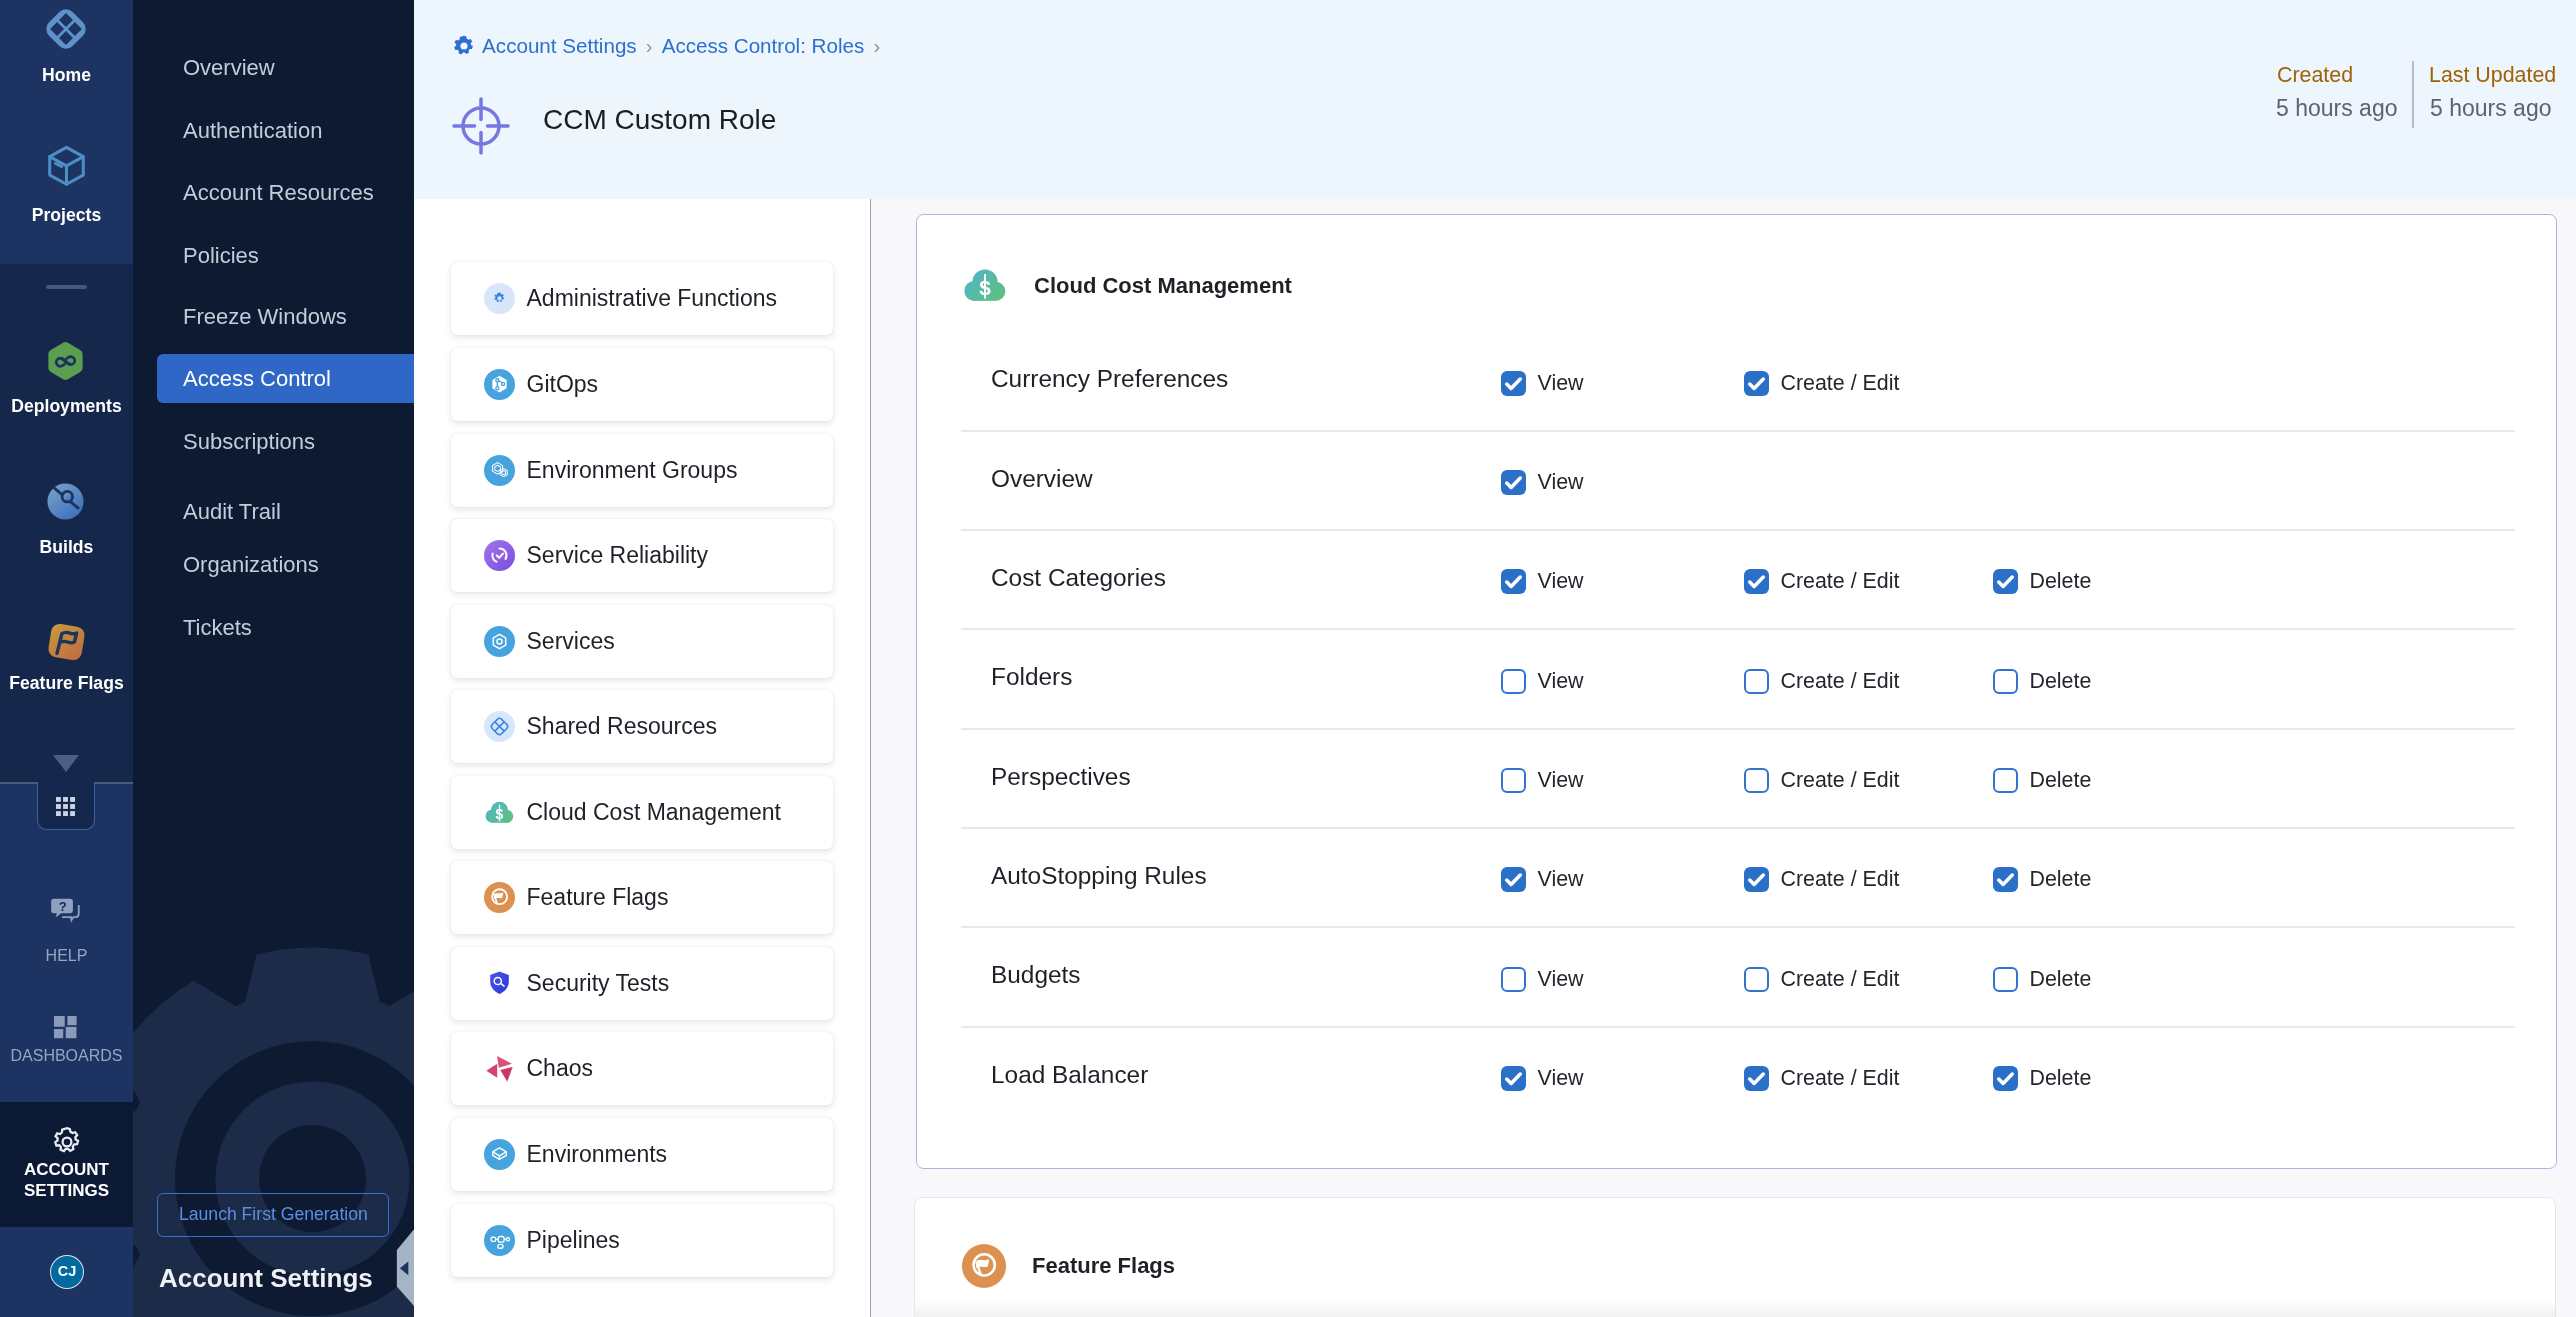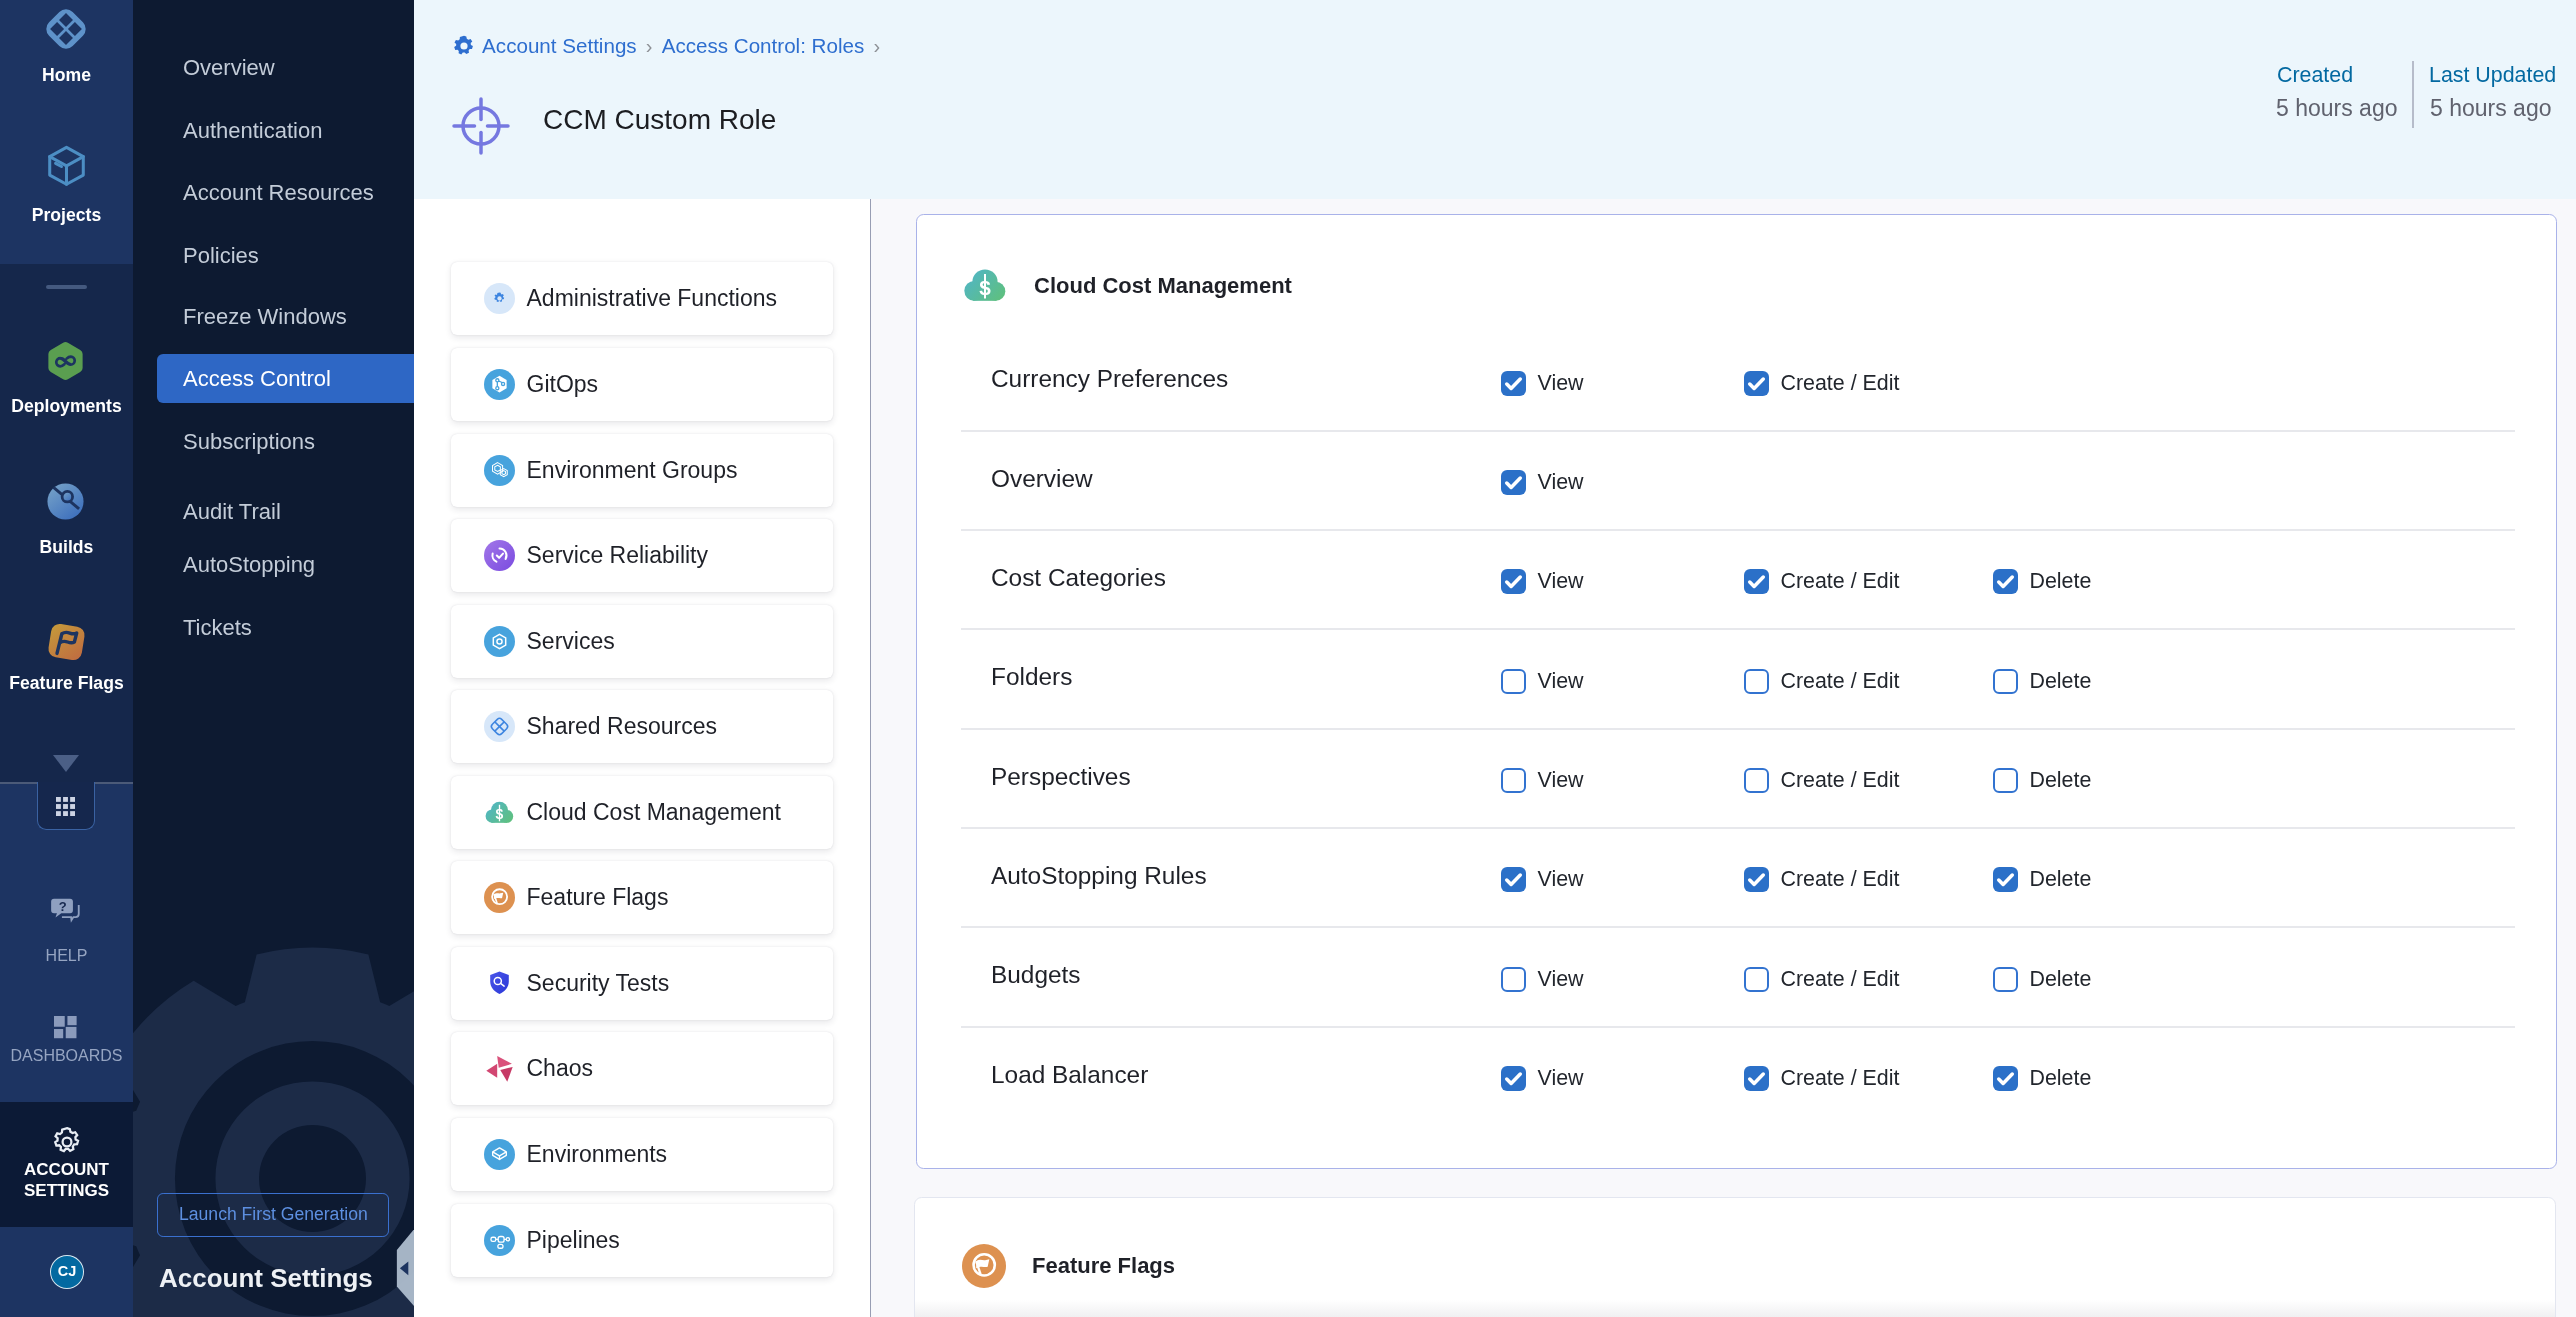--- a/index.html
+++ b/index.html
@@ -26,21 +26,21 @@
 #as-title { position:absolute; left:26px; top:1263px; color:#eef1f5; font-size:26px; font-weight:700; }
 #collapse { position:absolute; left:257px; top:1224px; width:24.4px; height:84px; }
 
 
 #header { position:absolute; left:414px; top:0; width:2162px; height:199px; background:#ecf6fc; z-index:10; }
 #crumbs { position:absolute; left:38px; top:34px; display:flex; align-items:center; font-size:20.6px; }
 #crumbs .link { color:#2e6ecf; }
 #crumbs .sep { color:#8d9095; margin:0 9.2px; font-size:20px; }
 #titleicon { position:absolute; left:37px; top:96px; }
 #title { position:absolute; left:129px; top:104px; font-size:28px; color:#1c1d21; font-weight:500; }
-.meta-label { position:absolute; color:#0369a1; font-size:21.4px; }
+.meta-label { position:absolute; color:#a16207; font-size:21.4px; }
 .meta-value { position:absolute; color:#60626e; font-size:23px; }
 #meta-div { position:absolute; left:1998px; top:61px; width:1.5px; height:67px; background:#b6bcca; }
 
 
 #main { position:absolute; left:414px; top:199px; width:2322px; height:1119px; background:#f8f8fb; }
 #leftcol { position:absolute; left:0; top:0; width:457px; height:1119px; background:#ffffff; border-right:1.5px solid #989db3; }
 .card { position:absolute; left:37px; width:382px; height:73px; background:#fff; border-radius:6.1px; box-shadow:0 0 1.5px rgba(96,97,112,0.18), 0 2.3px 6.1px rgba(40,41,61,0.10); display:flex; align-items:center; }
 .card .cicon { width:31px; height:31px; margin-left:33px; flex:none; display:flex; align-items:center; justify-content:center; }
 .card .ctext { margin-left:11.5px; font-size:23px; color:#1f2128; }
 
@@ -71,21 +71,21 @@
     </svg>
     <div class="item" style="top:55px;">Overview</div>
     <div class="item" style="top:118px;">Authentication</div>
     <div class="item" style="top:180px;">Account Resources</div>
     <div class="item" style="top:243px;">Policies</div>
     <div class="item" style="top:304px;">Freeze Windows</div>
     <div class="hl"></div>
     <div class="hltext">Access Control</div>
     <div class="item" style="top:429px;">Subscriptions</div>
     <div class="item" style="top:499px;">Audit Trail</div>
-    <div class="item" style="top:552px;">AutoStopping</div>
+    <div class="item" style="top:552px;">Organizations</div>
     <div class="item" style="top:615px;">Tickets</div>
     <div id="launchbtn">Launch First Generation</div>
     <div id="as-title">Account Settings</div>
     <div id="collapse">
       <svg width="24.4" height="84" viewBox="0 0 32 110">
         <polygon points="32,6 9,34 9,82 32,108" fill="#aebdcd" opacity="0.95"></polygon>
         <polygon points="24,49 24,67 13,58" fill="#1d3460"></polygon>
       </svg>
     </div>
   </div>

